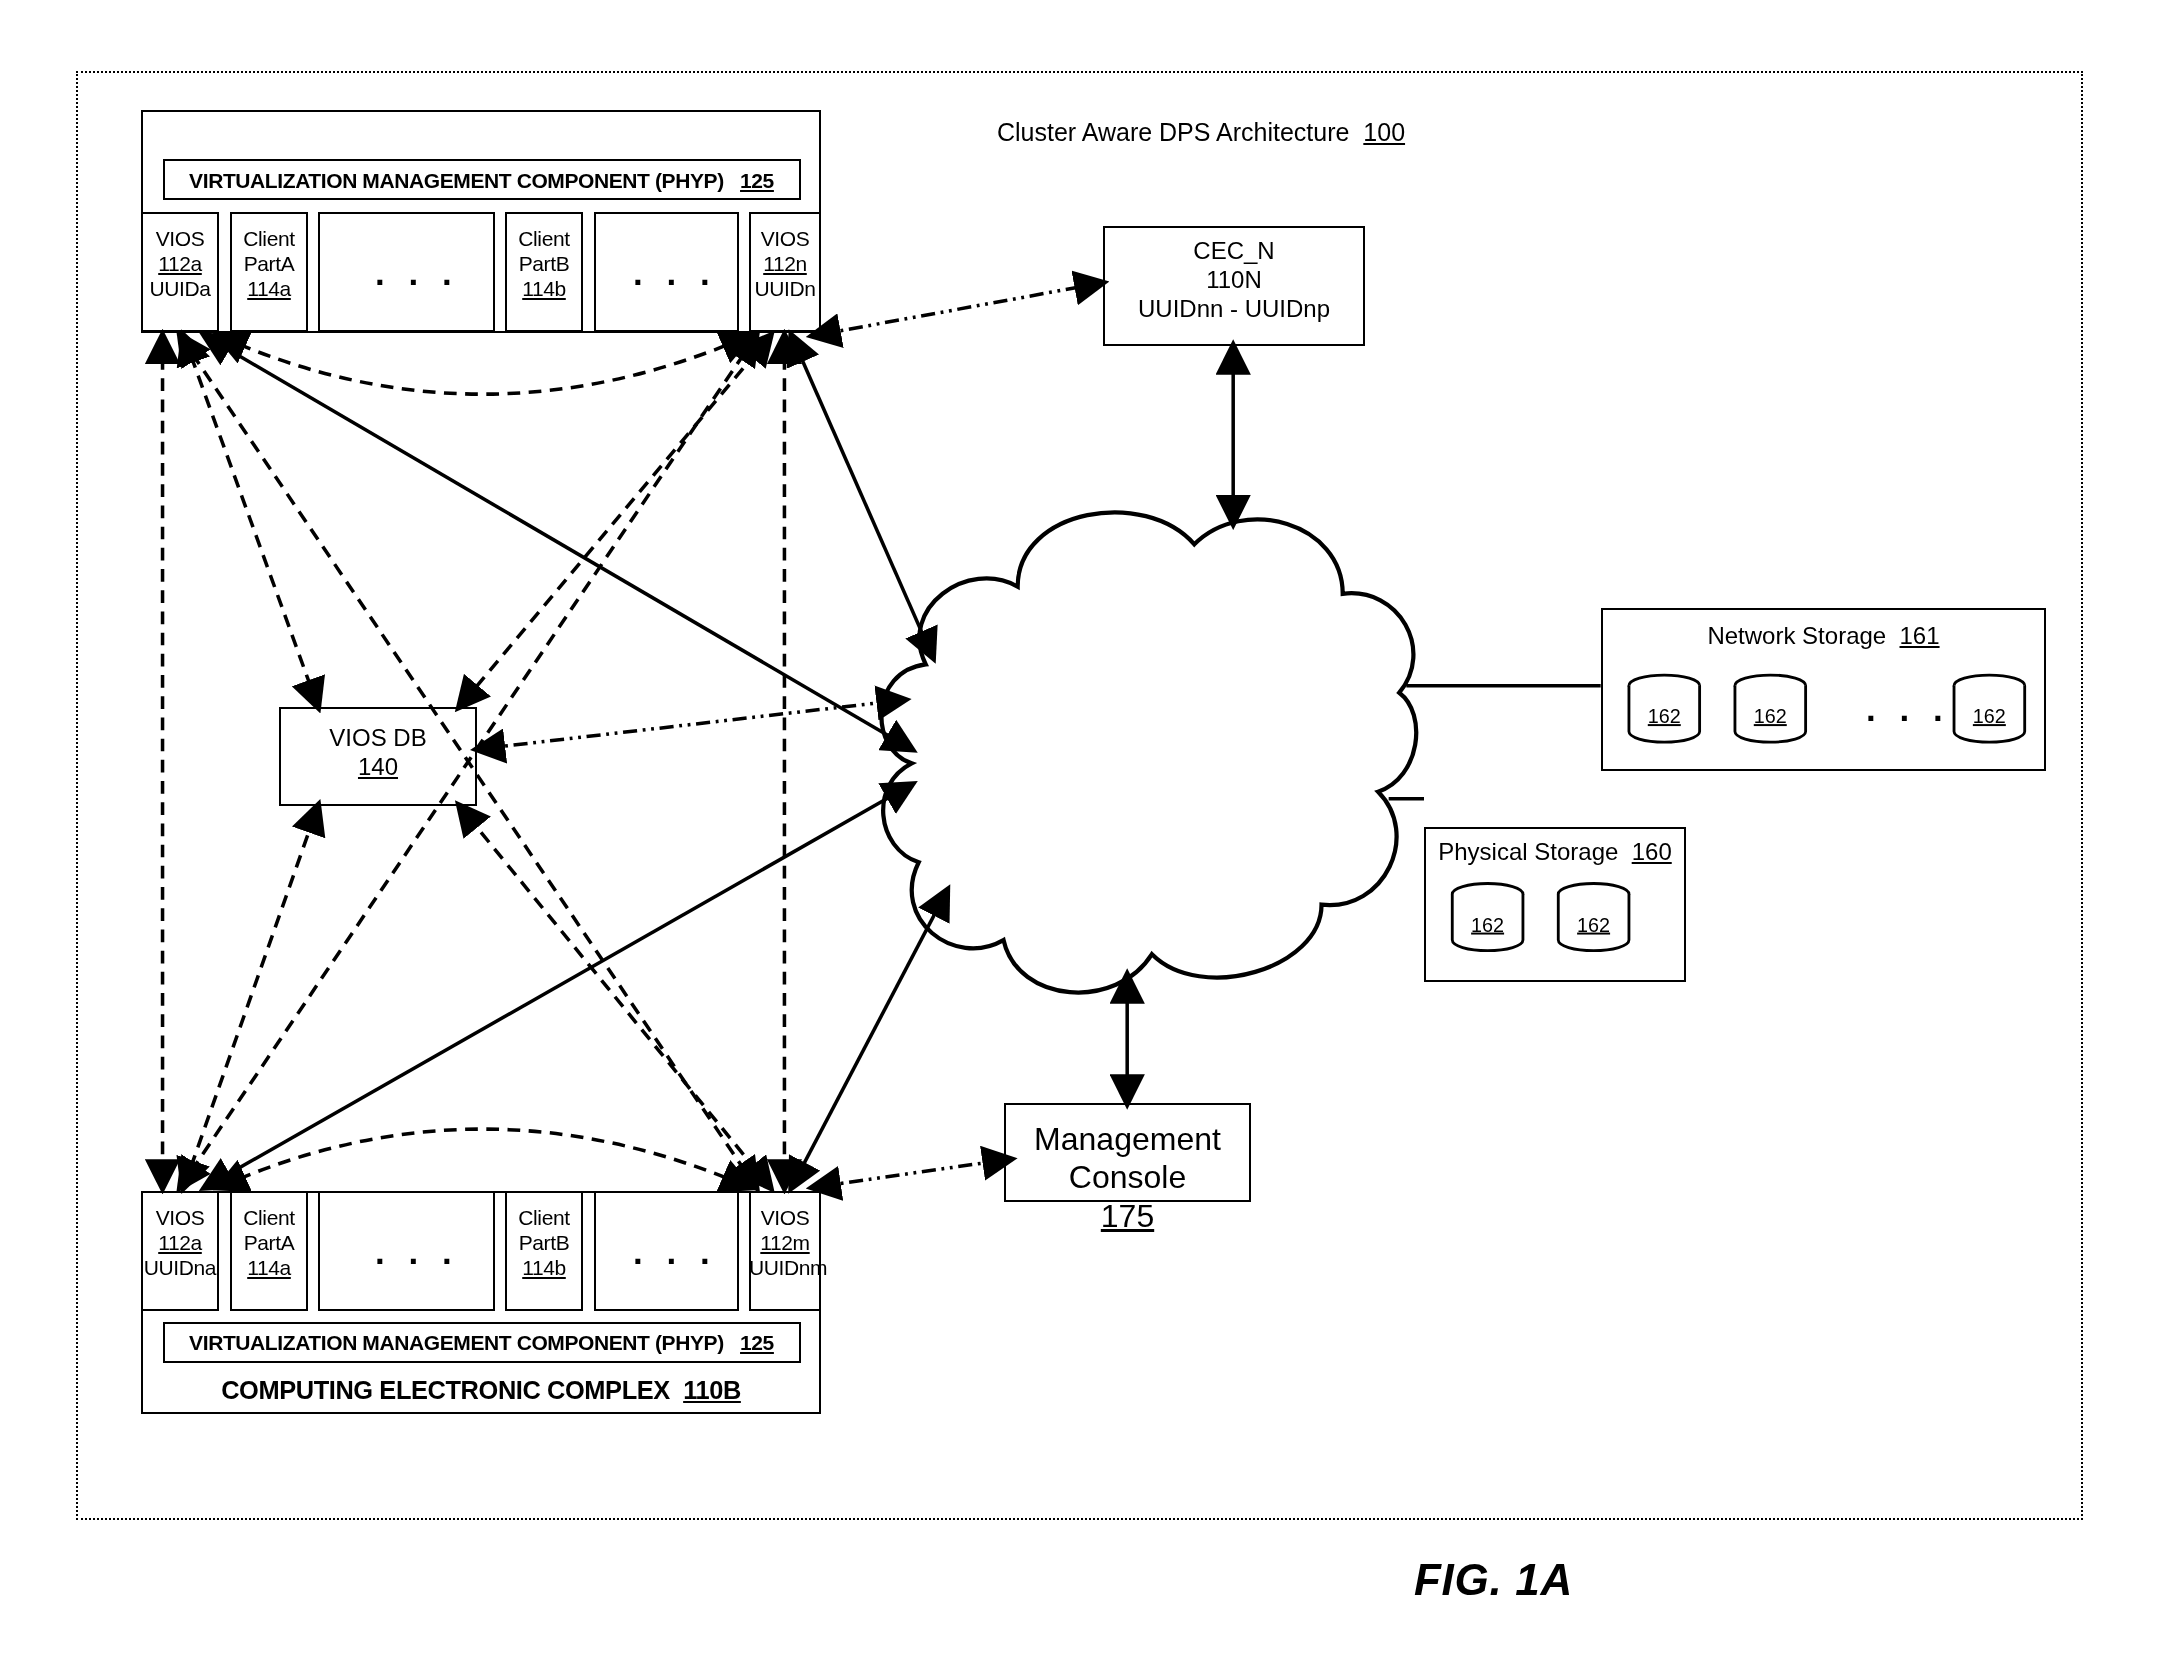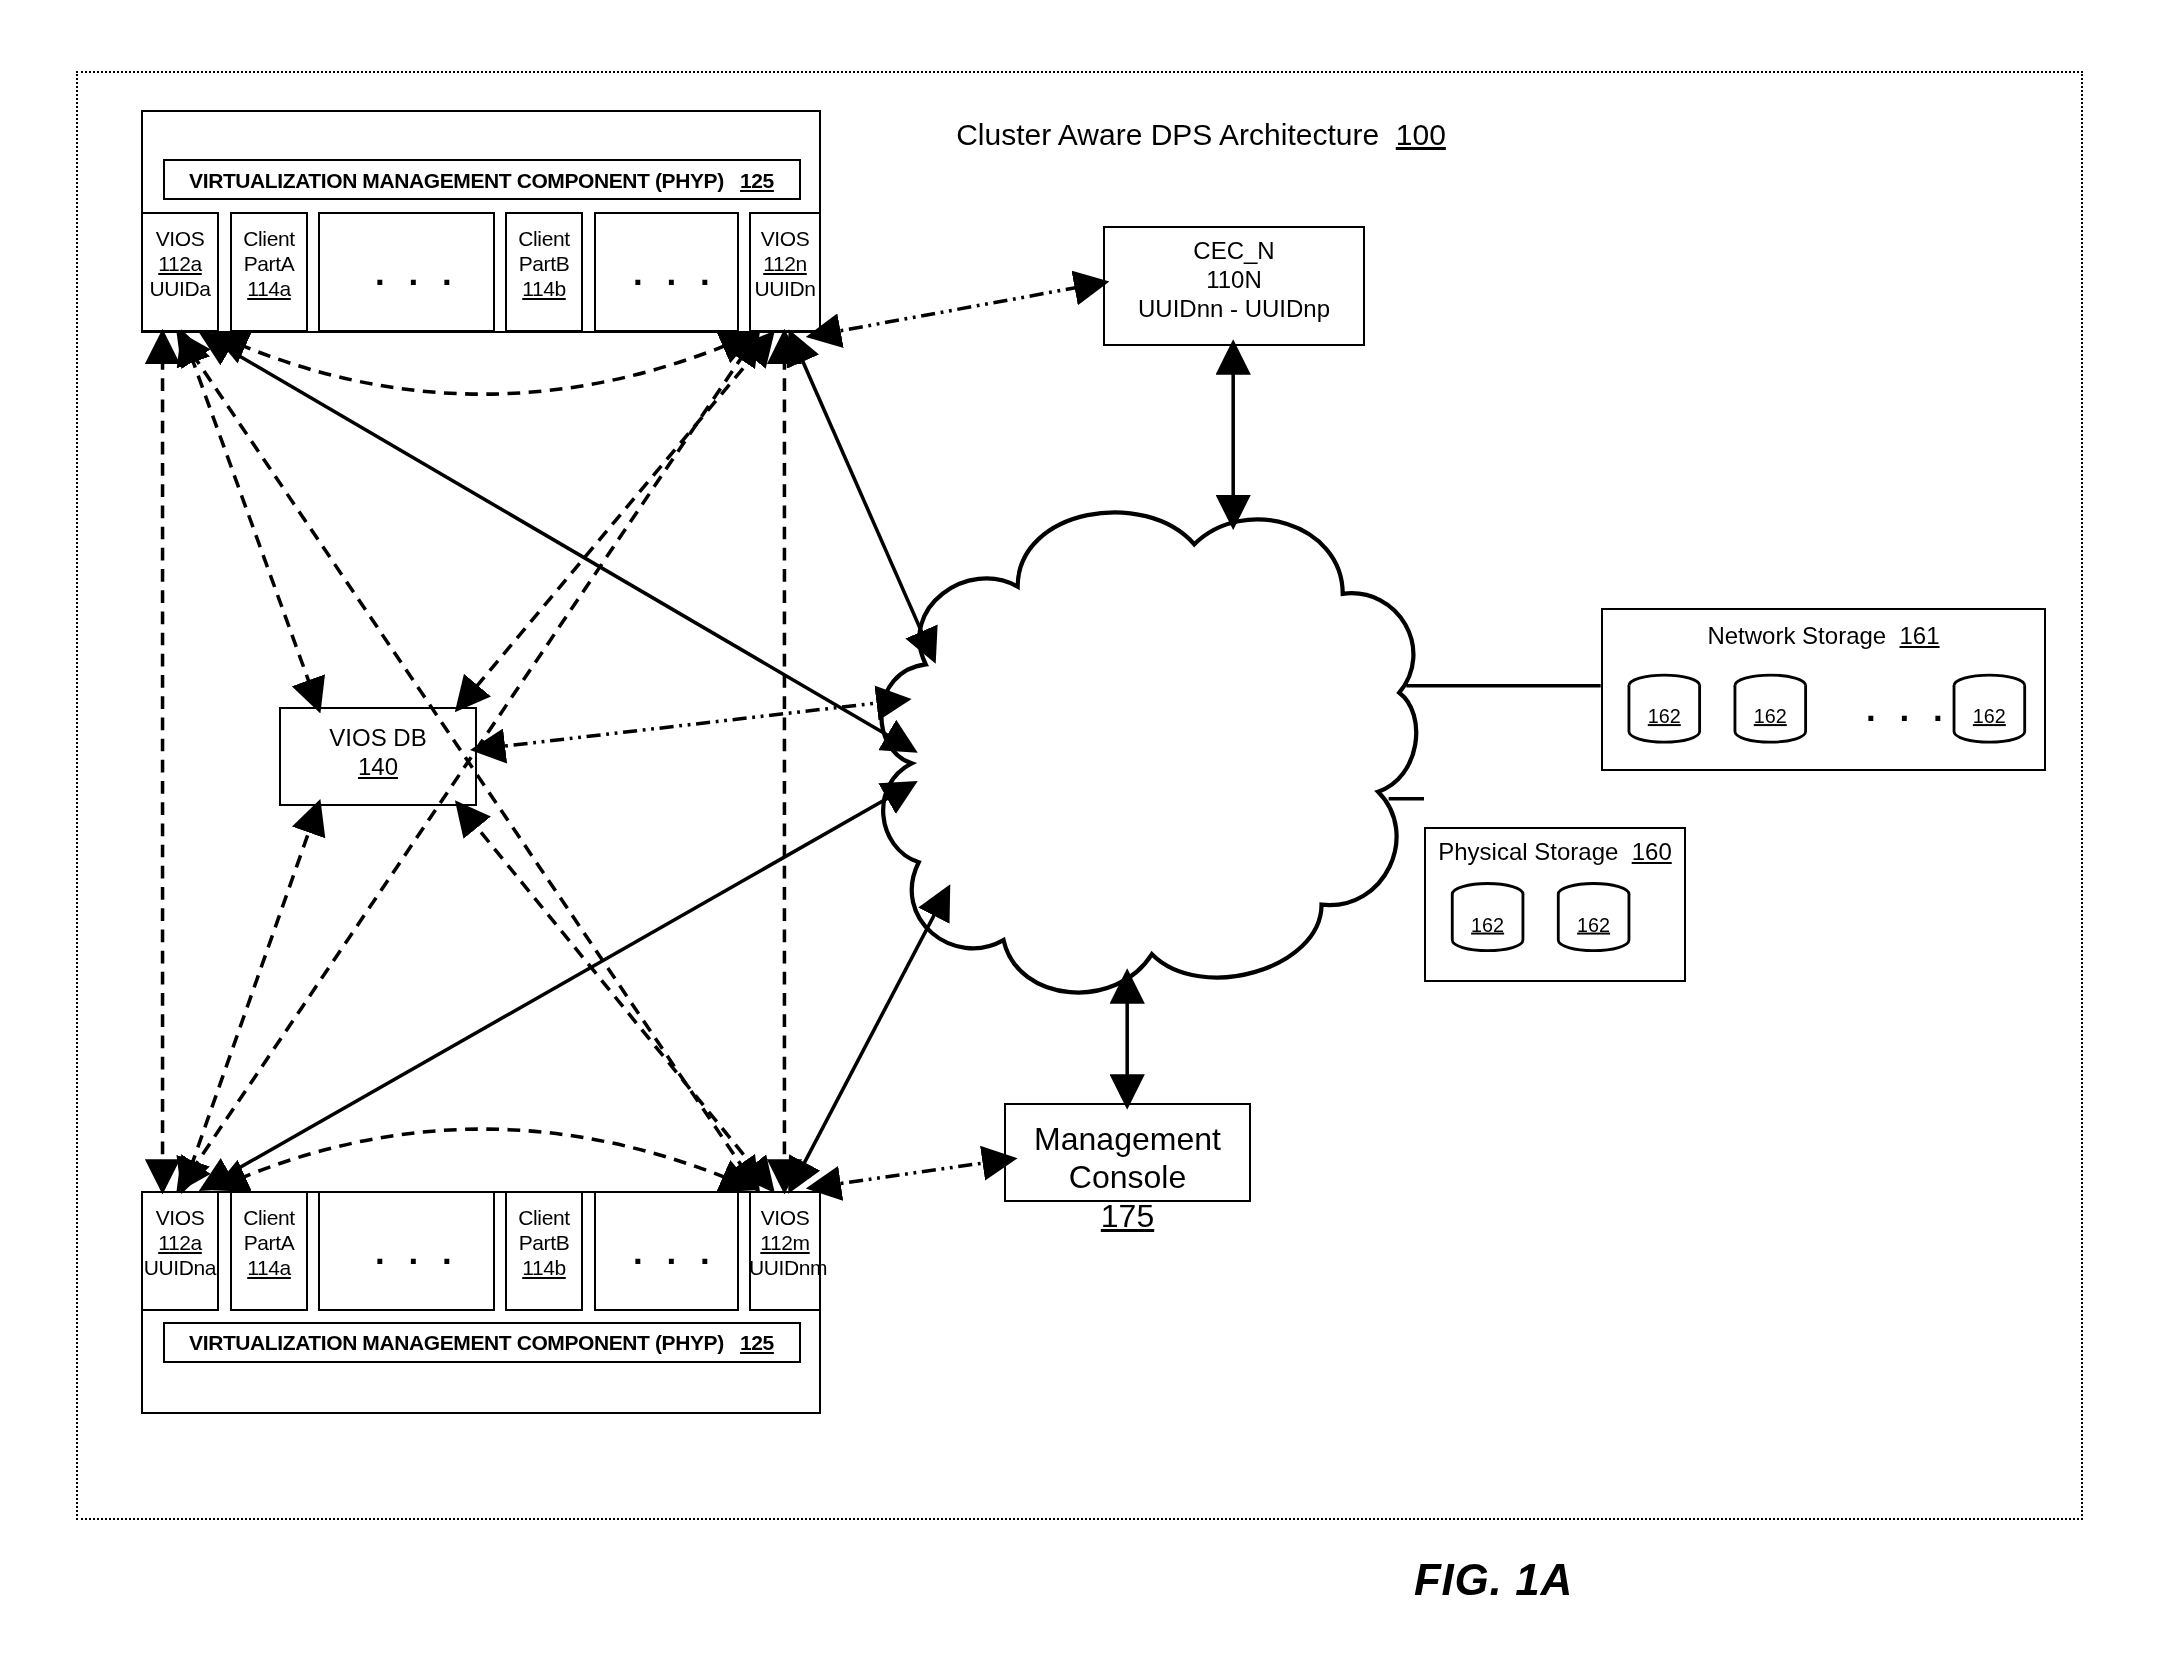--- a/index.html
+++ b/index.html
@@ -25,21 +25,21 @@
     box-sizing: border-box;
     text-align: center;
   }
   .label {
     position: absolute;
     text-align: center;
     font-size: 24px;
     line-height: 1.2;
   }
   .title-label {
-    font-size: 30px;
+    font-size: 25px;
   }
   .bold-cond {
     font-family: "Arial Narrow", Arial, sans-serif;
     font-weight: bold;
     letter-spacing: -0.4px;
   }
   .cond {
     font-family: "Arial Narrow", Arial, sans-serif;
     letter-spacing: -0.4px;
   }
@@ -175,20 +175,24 @@
   <div class="label cond" style="left:749px; top:1205px; width:72px; font-size:21px;">
     <span>VIOS</span><br>
     <span class="u">112m</span><br>
     <span>UUIDnm</span>
   </div>
 
   <div class="box" style="left:163px; top:1322px; width:638px; height:41px;"></div>
   <div class="label bold-cond" style="left:170px; top:1330px; width:623px; font-size:21px;">
     <span>VIRTUALIZATION MANAGEMENT COMPONENT (PHYP)</span>
     &nbsp;&nbsp;<span class="u">125</span>
+  </div>
+  <div class="label bold-cond" style="left:148px; top:1375px; width:666px; font-size:25.4px;">
+    <span>COMPUTING ELECTRONIC COMPLEX</span>
+    &nbsp;<span class="u">110B</span>
   </div>
 
   <div class="label" style="left:947px; top:693px; width:368px; font-size:24px;">
     <span>Distributed Storage Repository</span><br>
     <span class="u">150</span>
   </div>
 
   <div class="dots" style="left:1866px; top:689px;">. . .</div>
 
   <svg width="2183" height="1678" viewBox="0 0 3089 2374">

